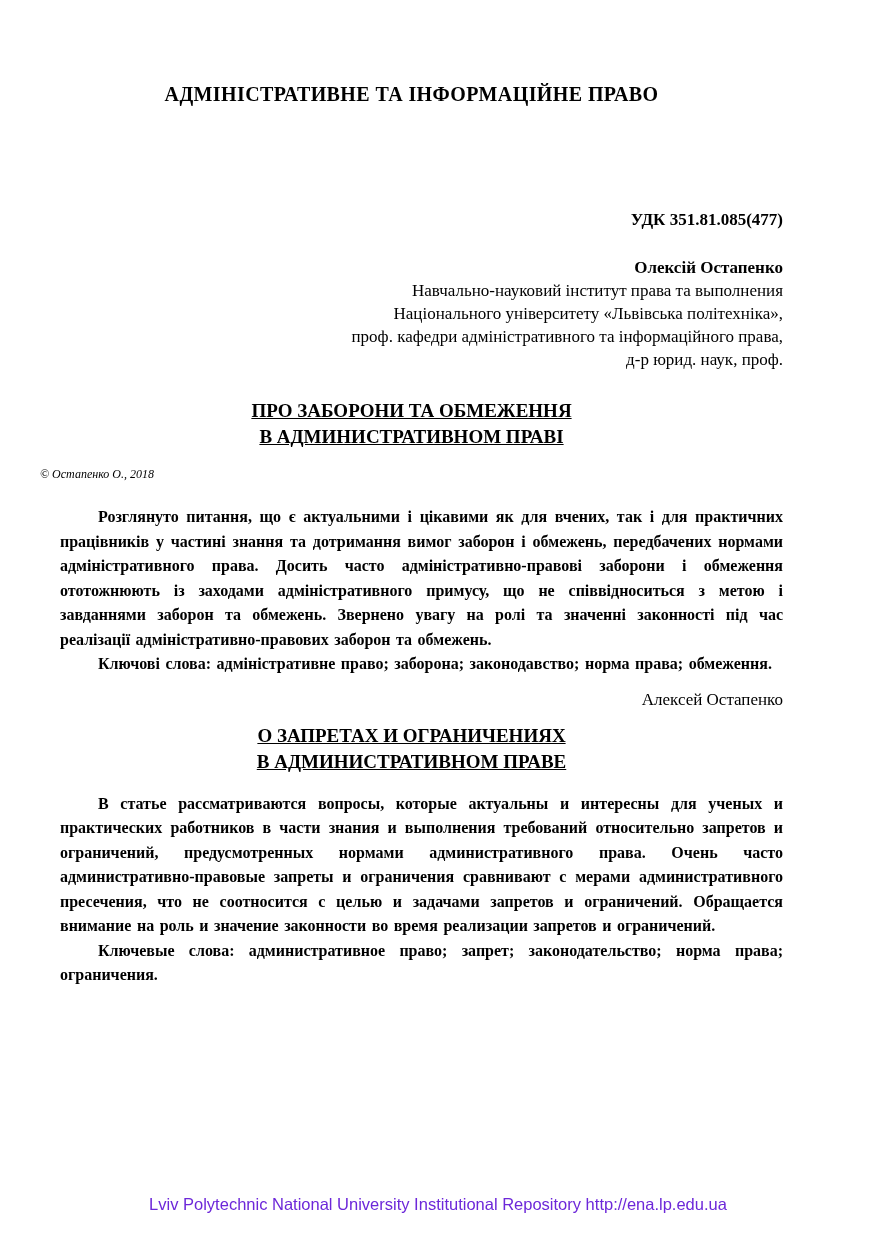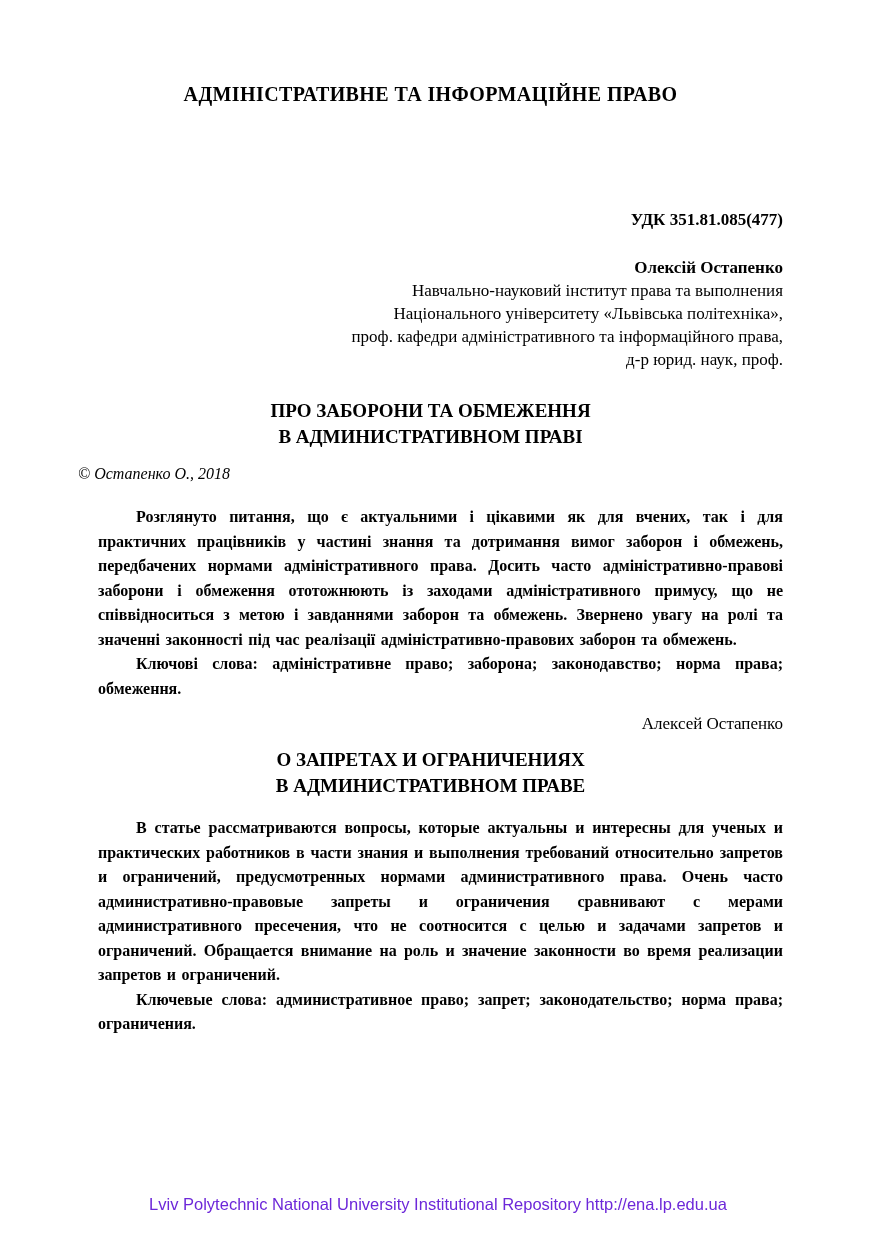--- a/index.html
+++ b/index.html
@@ -4,21 +4,21 @@
 <style>
   html, body { margin: 0; padding: 0; background: #ffffff; }
   .page {
     position: relative;
     width: 876px;
     height: 1240px;
     background: #ffffff;
     color: #000000;
     font-family: "Liberation Serif", "DejaVu Serif", serif;
     box-sizing: border-box;
-    padding: 0 93px 0 78px;
+    padding: 0 93px 0 40px;
     overflow: hidden;
   }
   .section-header {
     margin-top: 82px;
     text-align: center;
     font-weight: bold;
     font-size: 20px;
     letter-spacing: 0.4px;
     line-height: 24px;
   }
@@ -34,26 +34,27 @@
     text-align: right;
     font-size: 17px;
     line-height: 23px;
   }
   .author-block .author-name { font-weight: bold; }
   .article-title {
     text-align: center;
     font-weight: bold;
     font-size: 19px;
     line-height: 26px;
+    text-decoration: underline;
   }
   .title-uk { margin-top: 27px; }
   .copyright {
     margin-top: 14px;
     font-style: italic;
-    font-size: 16px;
+    font-size: 12px;
     line-height: 20px;
     text-align: left;
   }
   .abstract {
     margin-left: 20px;
     font-weight: bold;
     font-size: 16px;
     line-height: 24.5px;
     text-align: justify;
     word-spacing: 1.5px;

